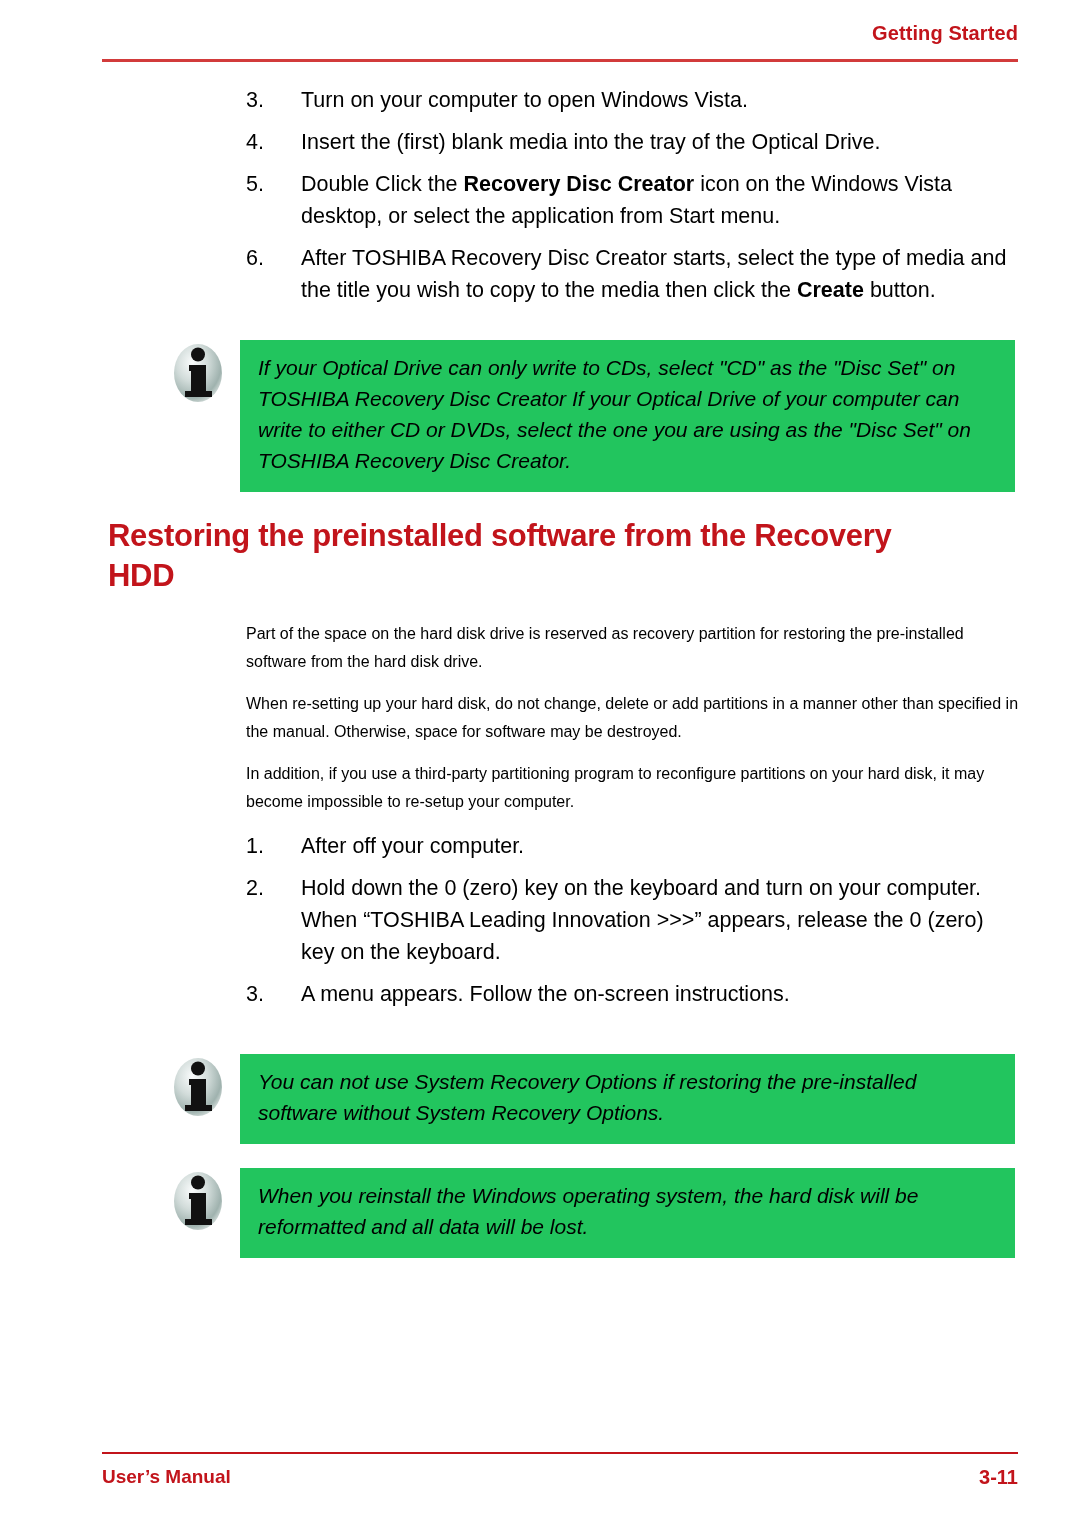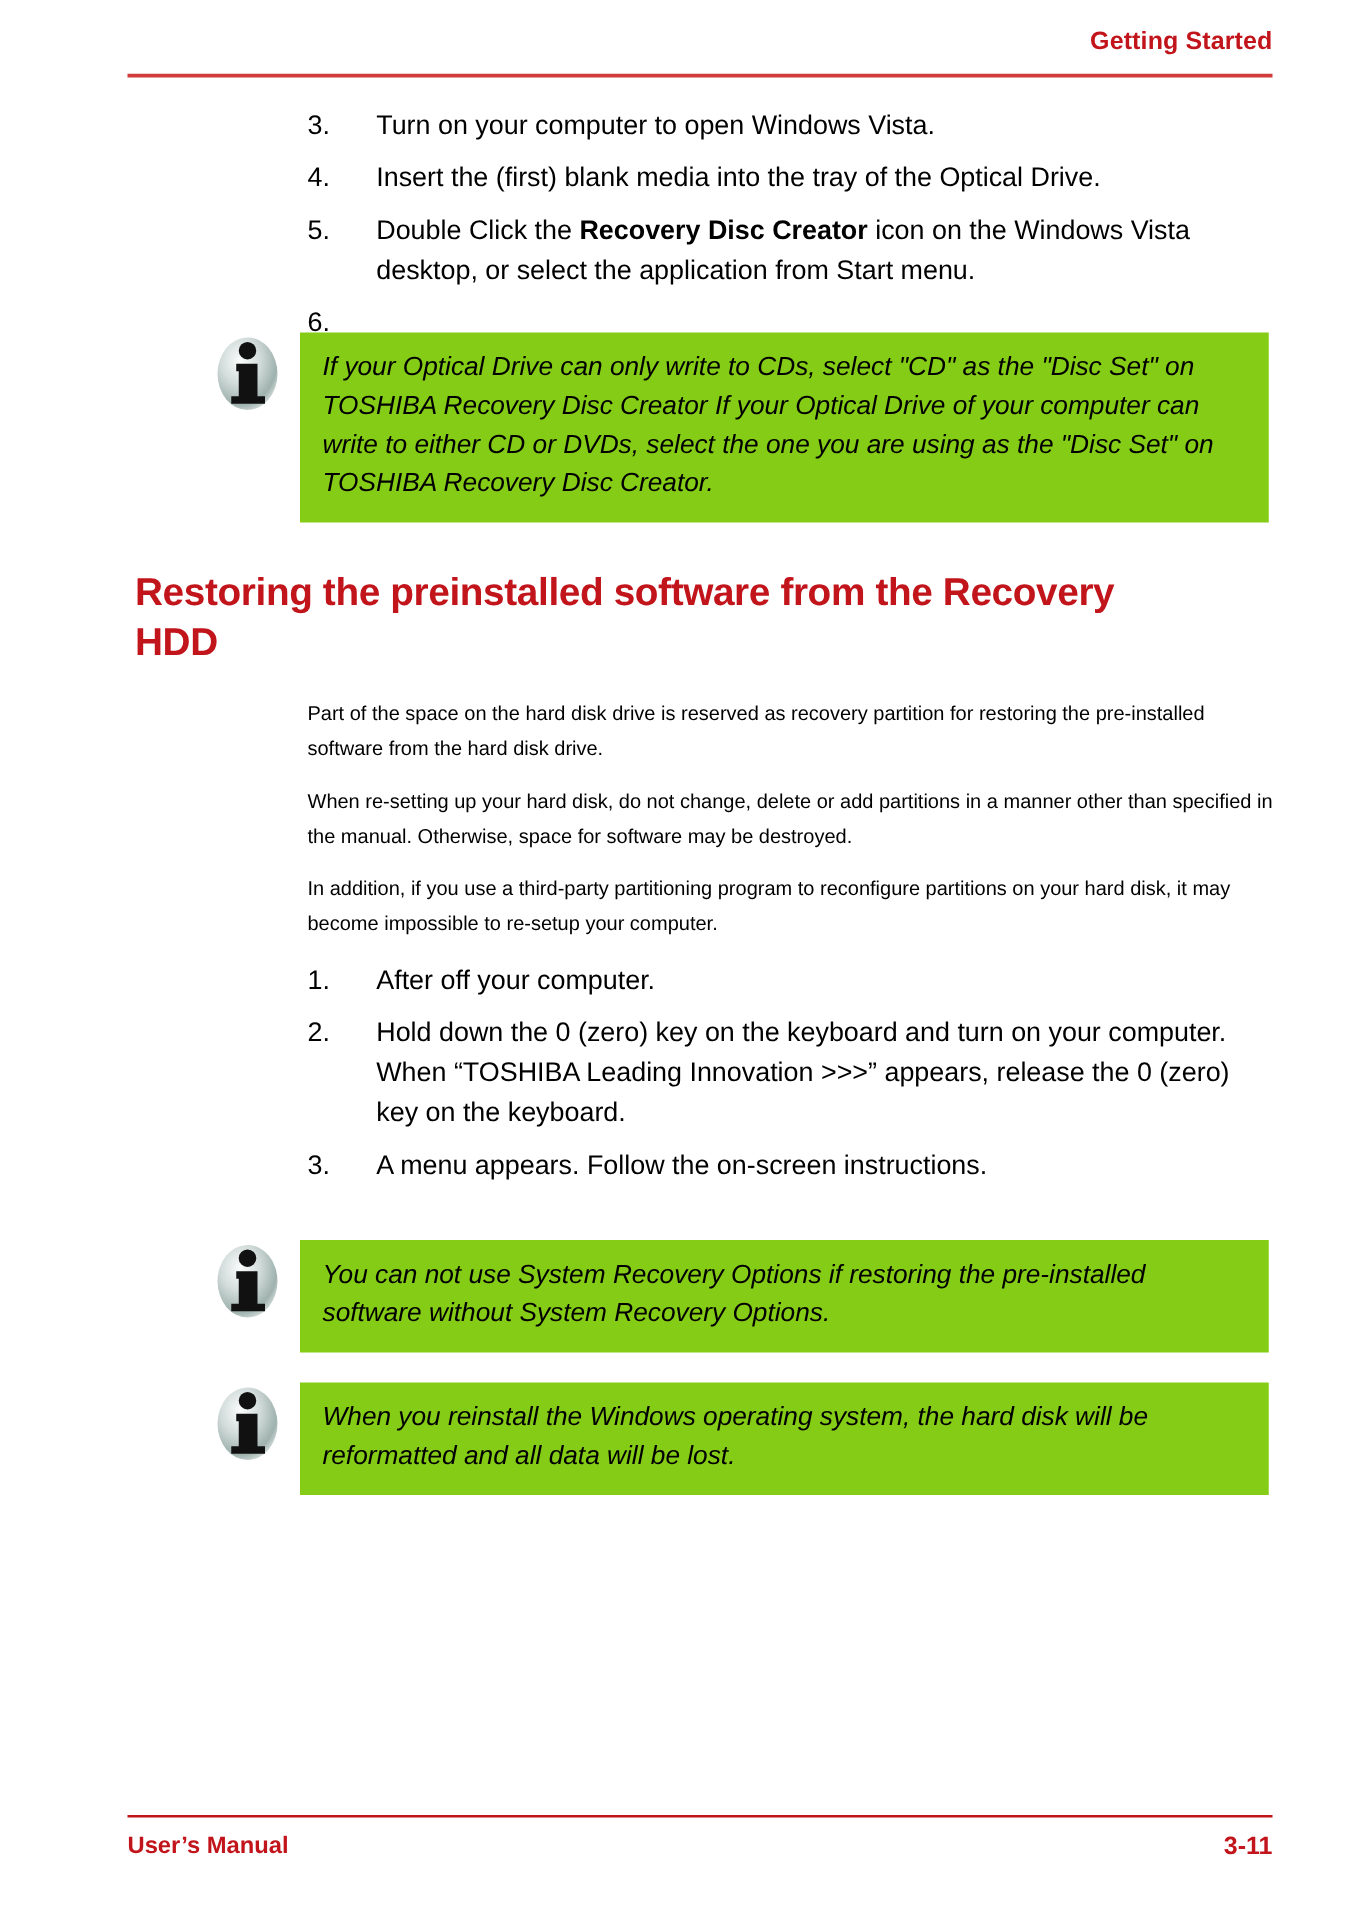--- a/index.html
+++ b/index.html
@@ -91,31 +91,31 @@
   }
   .note-icon {
     position: absolute;
     left: 0;
     top: 2px;
     width: 56px;
     height: 62px;
   }
   .note-body {
     margin-left: 70px;
-    background: #84cc16;
+    background: #22c55e;
     padding: 12px 20px 16px 18px;
     font-size: 21px;
     line-height: 31px;
     font-style: italic;
     font-weight: 500;
   }
 
   
   .sec-heading {
-    margin: 36px 0 0 108px;
+    margin: 24px 0 0 108px;
     width: 800px;
     color: #C2141B;
     font-size: 31px;
     font-weight: bold;
     line-height: 40px;
     letter-spacing: -0.3px;
   }
 
   
   .para {
@@ -182,20 +182,21 @@
       <li>
         <span class="num">4.</span>
         <span class="txt"><span>Insert the (first) blank media into the tray of the Optical Drive.</span><b></b><span></span></span>
       </li>
       <li>
         <span class="num">5.</span>
         <span class="txt"><span>Double Click the </span><b>Recovery Disc Creator</b><span> icon on the Windows Vista desktop, or select the application from Start menu.</span></span>
       </li>
       <li>
         <span class="num">6.</span>
+        <span class="txt"><span>After TOSHIBA Recovery Disc Creator starts, select the type of media and the title  you wish to copy to the media then click the </span><b>Create</b><span> button.</span></span>
       </li>
     </ol>
 
     <div class="gap-md"></div>
 
     <div class="note">
       <div class="note-icon">
         <svg width="56" height="62" viewBox="0 0 56 62" xmlns="http://www.w3.org/2000/svg">
           <defs>
             <radialGradient id="sphereGrad1" cx="38%" cy="32%" r="78%">

